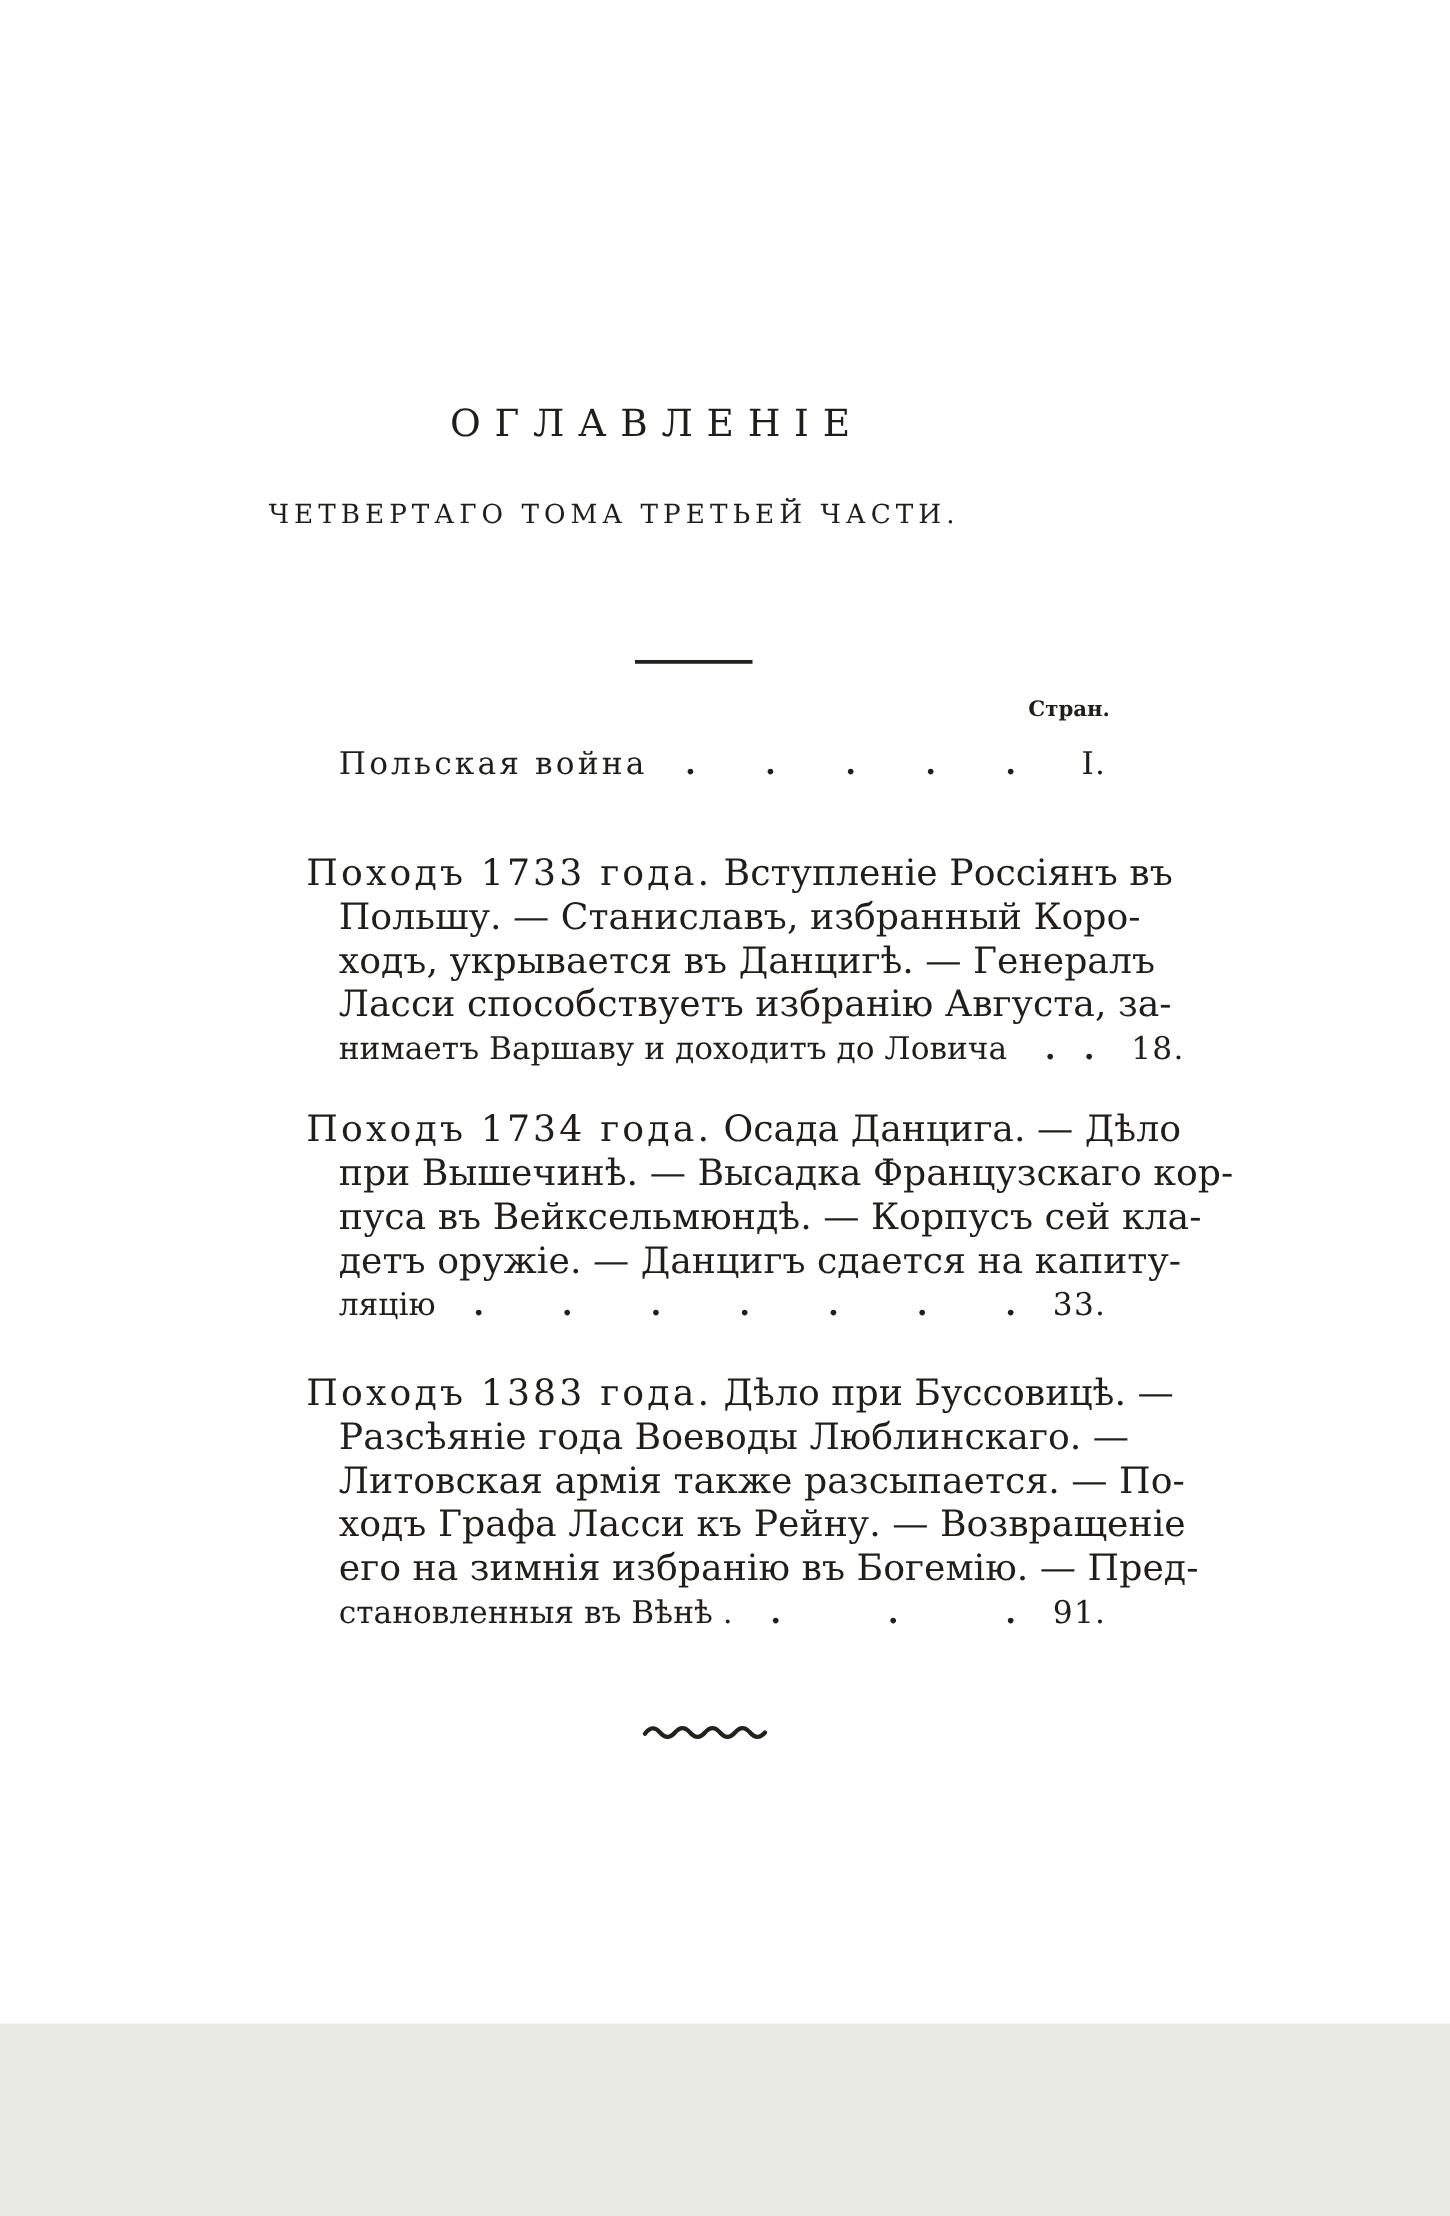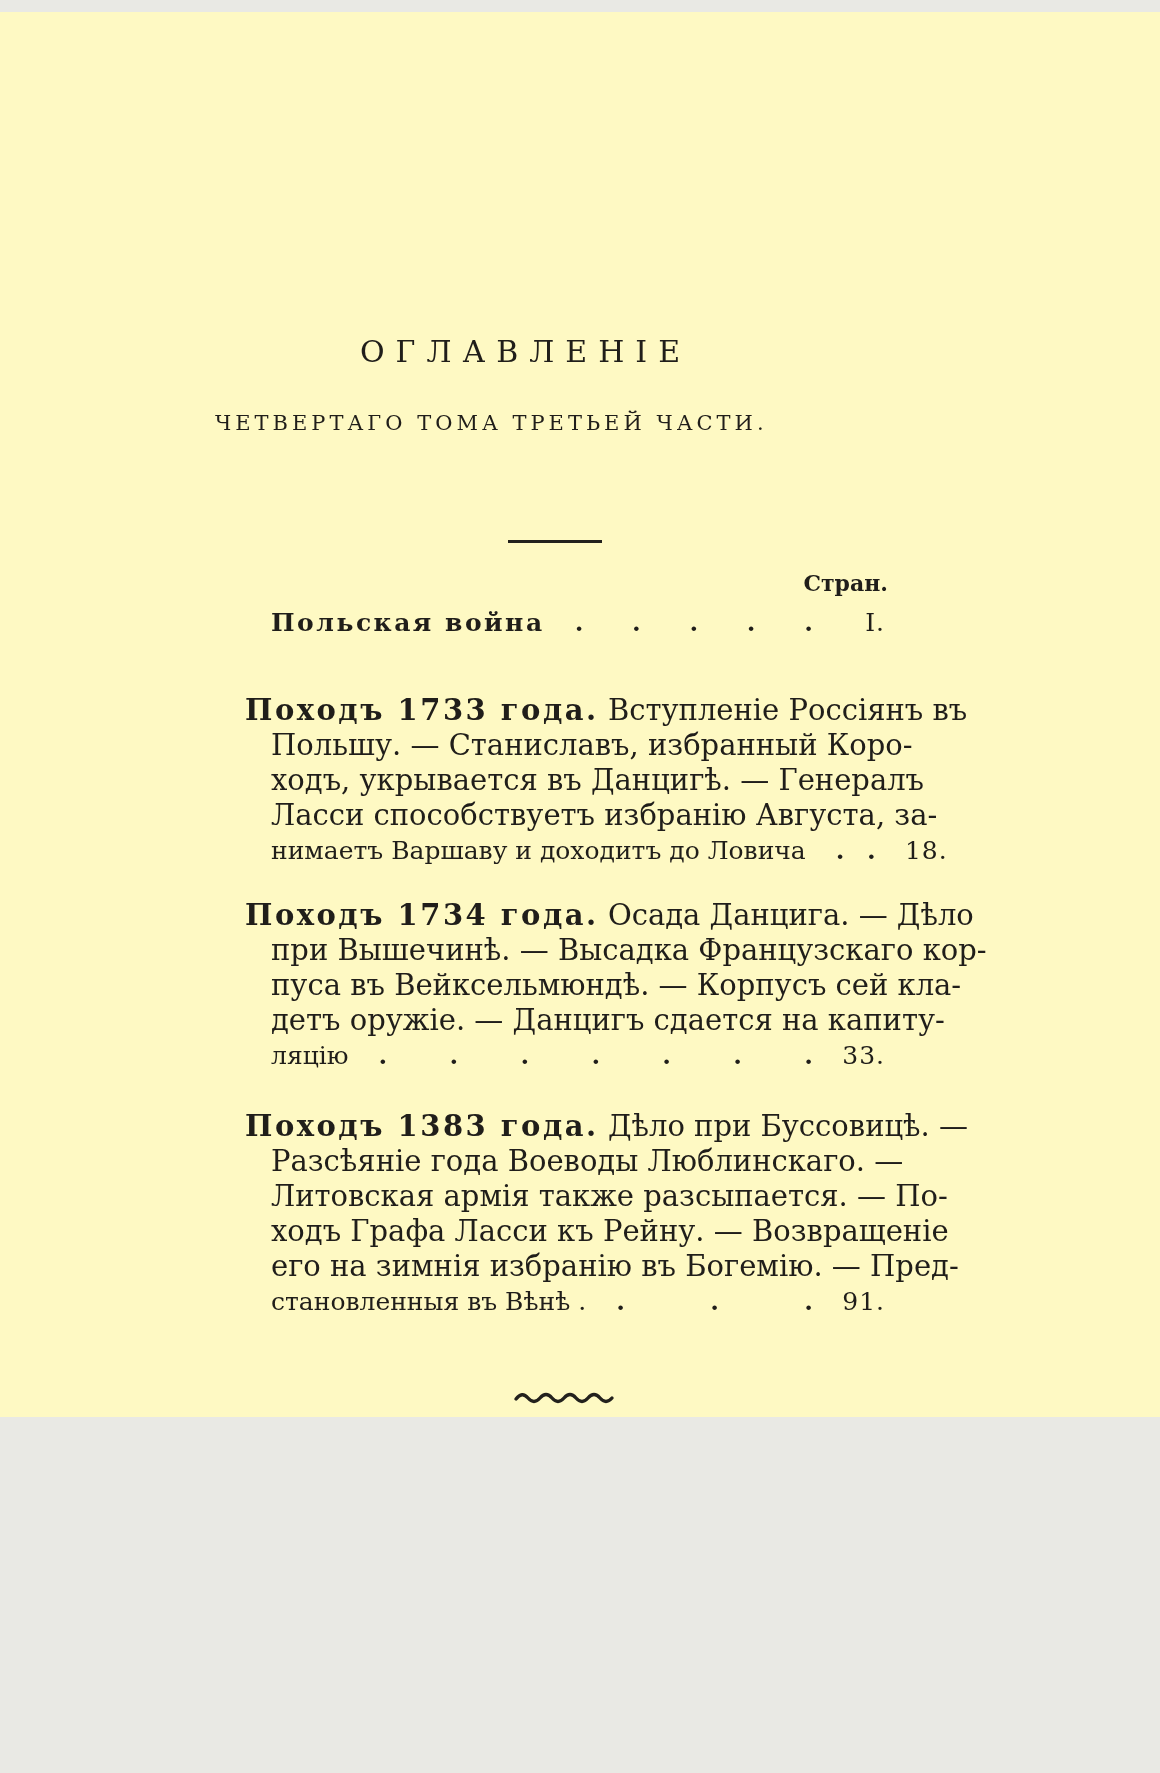--- a/index.html
+++ b/index.html
@@ -1,20 +1,20 @@
 <!DOCTYPE html>
 <html><head>
 <meta charset="utf-8">
 <style>
   html,body{margin:0;padding:0;background:#e9e9e4;}
   .page{
     position:relative;
-    width:1160px;height:1405px;
-    margin:12px auto;
-    background:#fef9c3;
+    width:1160px;height:1619px;
+    margin:0 auto;
+    background:#ffffff;
     color:#201e1a;
     font-family:"DejaVu Serif","Liberation Serif",serif;
     overflow:hidden;
   }
   .page-title{
     position:absolute;left:245px;top:322px;width:550px;
     text-align:center;
     font-size:30px;
     letter-spacing:11px;
     white-space:nowrap;
@@ -28,40 +28,40 @@
     letter-spacing:4px;
     white-space:nowrap;
   }
   .divider{
     position:absolute;left:508px;top:528px;width:94px;height:3px;
     background:#23211d;
   }
   .col-header{
     position:absolute;left:245px;top:558px;width:643px;
     text-align:right;
-    font-size:22px;
+    font-size:17px;
     font-weight:bold;
   }
   .toc{position:absolute;left:245px;width:640px;}
   .entry-1{top:593px;}
   .entry-2{top:681px;}
   .entry-3{top:886px;}
   .entry-4{top:1097px;}
   .line{
     font-size:29px;
     line-height:35px;
     height:35px;
     width:513px;
     text-align:justify;
     text-align-last:justify;
     white-space:nowrap;
   }
   .cont{padding-left:26px;width:487px;}
   .lead{
-    font-weight:bold;
+    font-weight:normal;
     letter-spacing:2.5px;
   }
   .line-last{
     display:flex;
     align-items:baseline;
     font-size:25px;
     line-height:35px;
     height:35px;
     width:614px;
     padding-left:26px;

